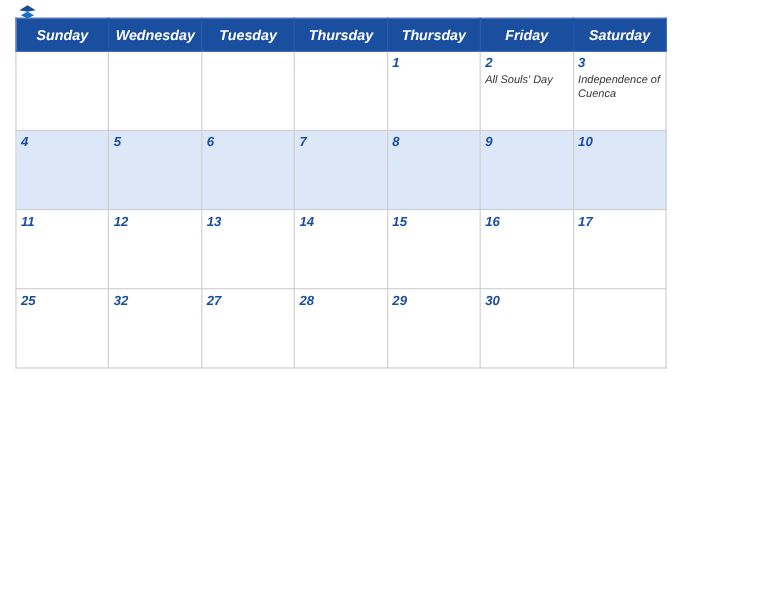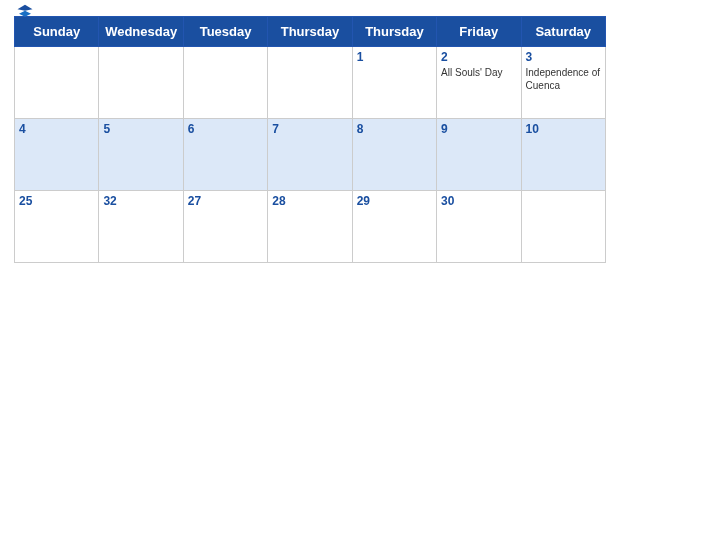--- a/index.html
+++ b/index.html
@@ -8,20 +8,21 @@
       background: #fff;
       width: 712px;
       height: 550px;
       overflow: hidden;
     }
     .calendar-container {
       width: 620px;
       height: 550px;
       background: #fff;
       padding: 10px 14px 14px 14px;
+      font-style: italic;
     }
     .calendar-header {
       display: flex;
       align-items: center;
       justify-content: center;
       position: relative;
       margin-bottom: 6px;
     }
     .logo-area {
       position: absolute;
@@ -167,20 +168,43 @@
           </td>
           <td class="blue-row">
             <span class="day-number">9</span>
           </td>
           <td class="blue-row">
             <span class="day-number">10</span>
           </td>
         </tr>
         <tr>
           <td>
+            <span class="day-number">11</span>
+          </td>
+          <td>
+            <span class="day-number">12</span>
+          </td>
+          <td>
+            <span class="day-number">13</span>
+          </td>
+          <td>
+            <span class="day-number">14</span>
+          </td>
+          <td>
+            <span class="day-number">15</span>
+          </td>
+          <td>
+            <span class="day-number">16</span>
+          </td>
+          <td>
+            <span class="day-number">17</span>
+          </td>
+        </tr>
+        <tr>
+          <td>
             <span class="day-number">25</span>
           </td>
           <td>
             <span class="day-number">32</span>
           </td>
           <td>
             <span class="day-number">27</span>
           </td>
           <td>
             <span class="day-number">28</span>

